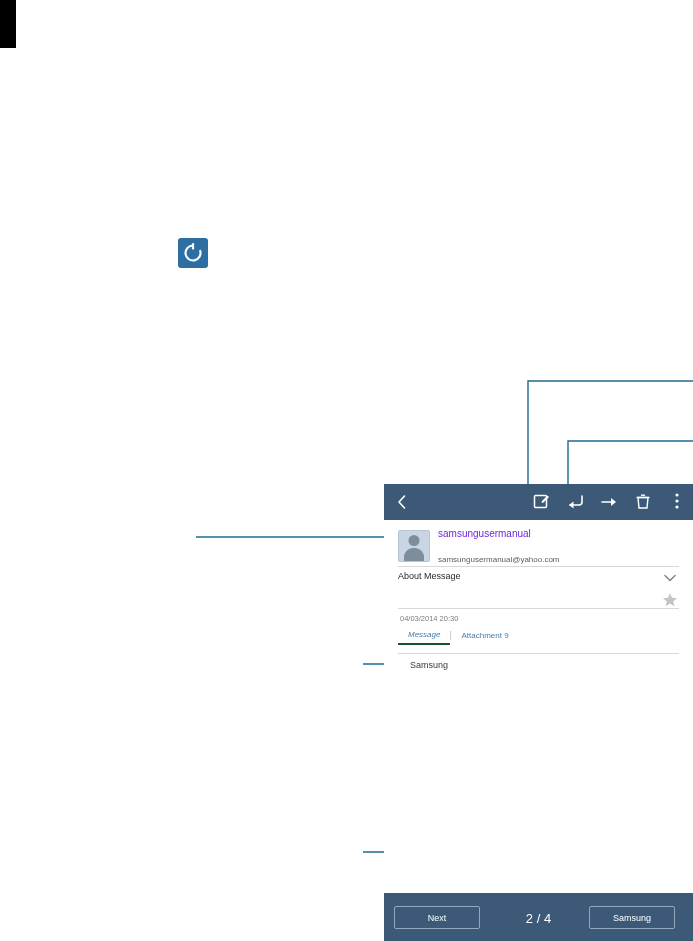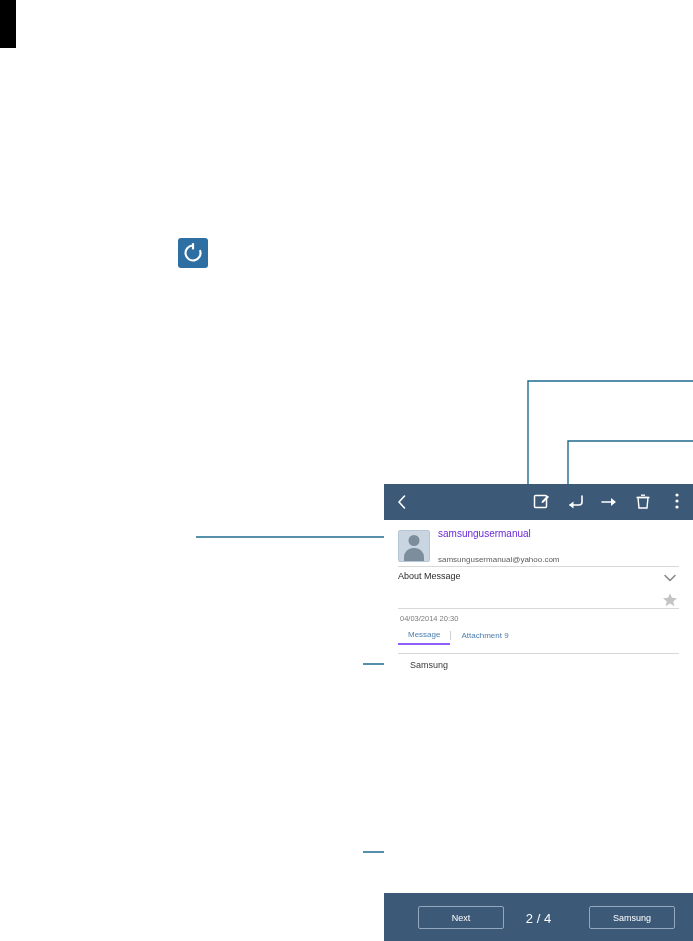--- a/index.html
+++ b/index.html
@@ -181,21 +181,22 @@
     align-items: center;
     gap: 0;
     font-size: 8px;
   }
   .tab {
     padding: 0 10px 4px 10px;
     color: #4b7cab;
   }
   .tab.active {
     color: #4b7cab;
-    border-bottom: 2px solid #8b5cf6;
+    border-bottom: 2px solid #14532d;
+    font-style: italic;
   }
   .tab-sep {
     width: 1px;
     height: 9px;
     background: #cfcfcf;
     margin-bottom: 4px;
   }
   .msg-text {
     position: absolute;
     left: 26px;
@@ -220,21 +221,21 @@
     border: 1px solid #93a8bc;
     border-radius: 2px;
     background: transparent;
     color: #ffffff;
     font-size: 9px;
     display: flex;
     align-items: center;
     justify-content: center;
     padding: 0 8px;
   }
-  .btn-next { left: 34px; }
+  .btn-next { left: 10px; }
   .btn-prev { right: 18px; }
   .page-count {
     position: absolute;
     left: 50%;
     transform: translateX(-50%);
     top: 18px;
     font-size: 13px;
     color: #ffffff;
   }
 

